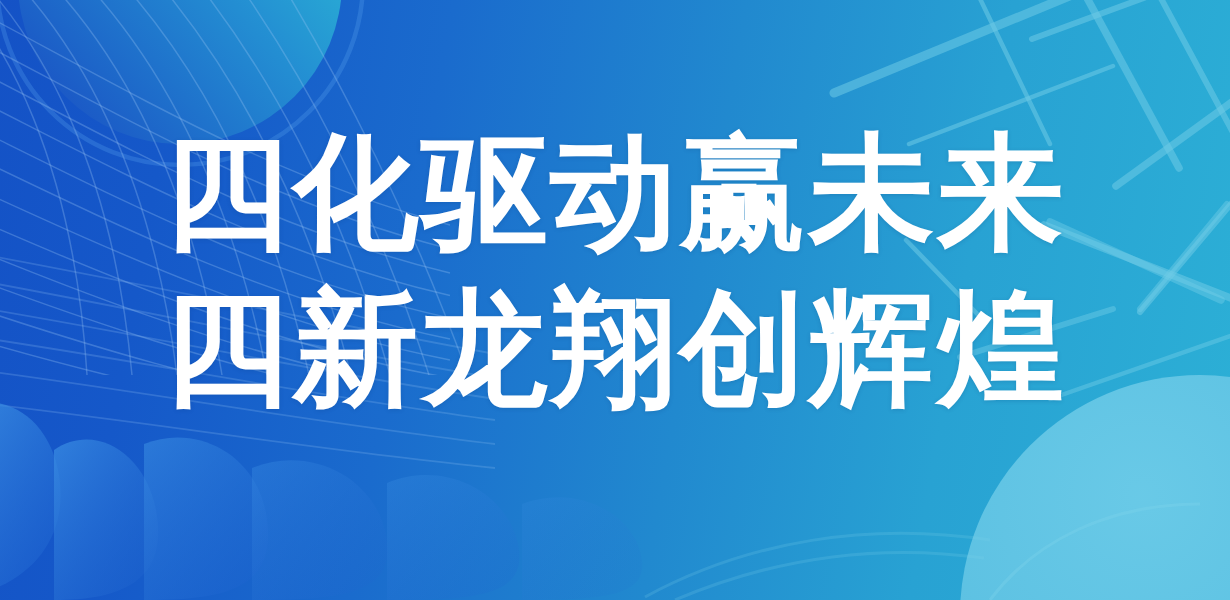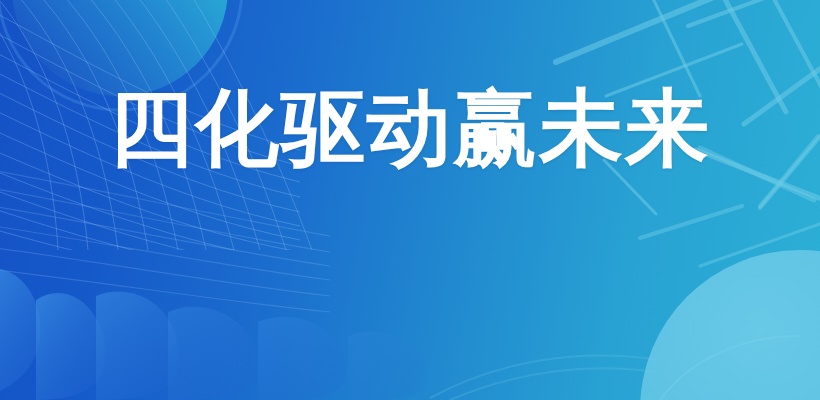--- a/index.html
+++ b/index.html
@@ -152,15 +152,16 @@
           <path d="M430 398 C 500 360 580 348 660 360"></path>
           <path d="M450 400 C 516 372 584 362 656 372"></path>
         </g>
 
       </g>
     </svg>
   </div>
 
   <div id="headline">
     <div class="hl-line">四化驱动赢未来</div>
+    <div class="hl-line">四新龙翔创辉煌</div>
   </div>
 
 </div>
 
 </body></html>

